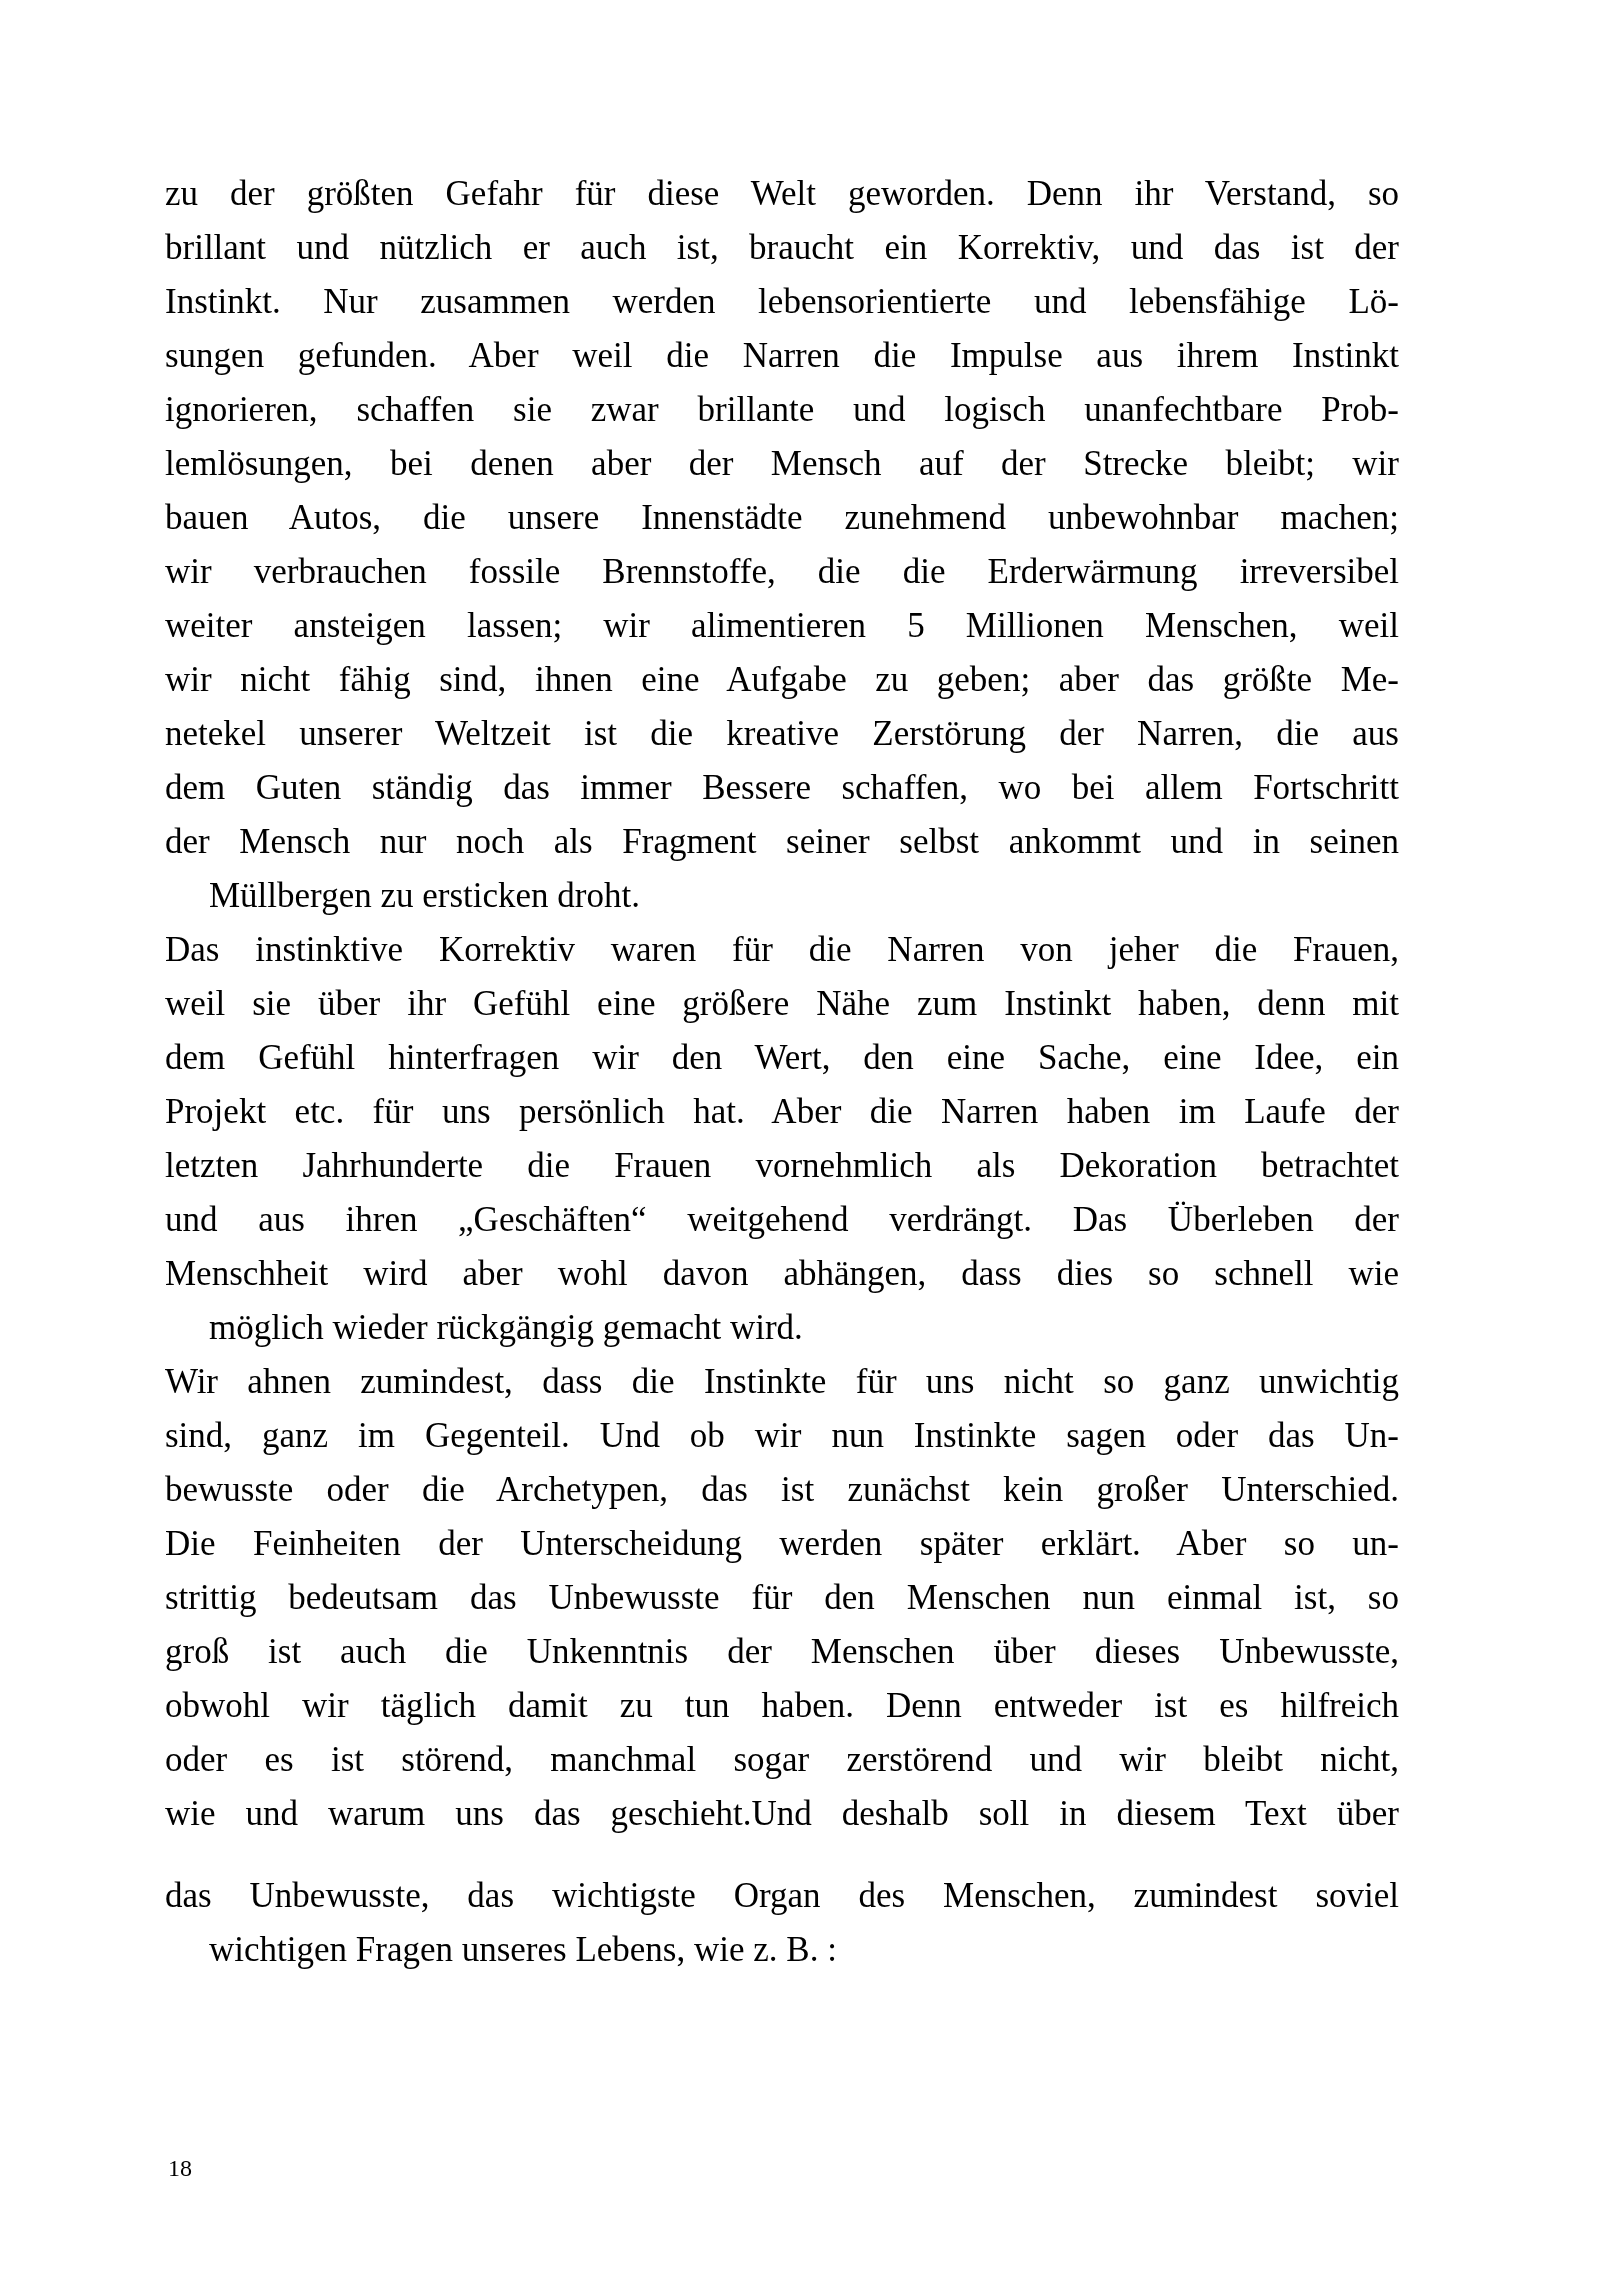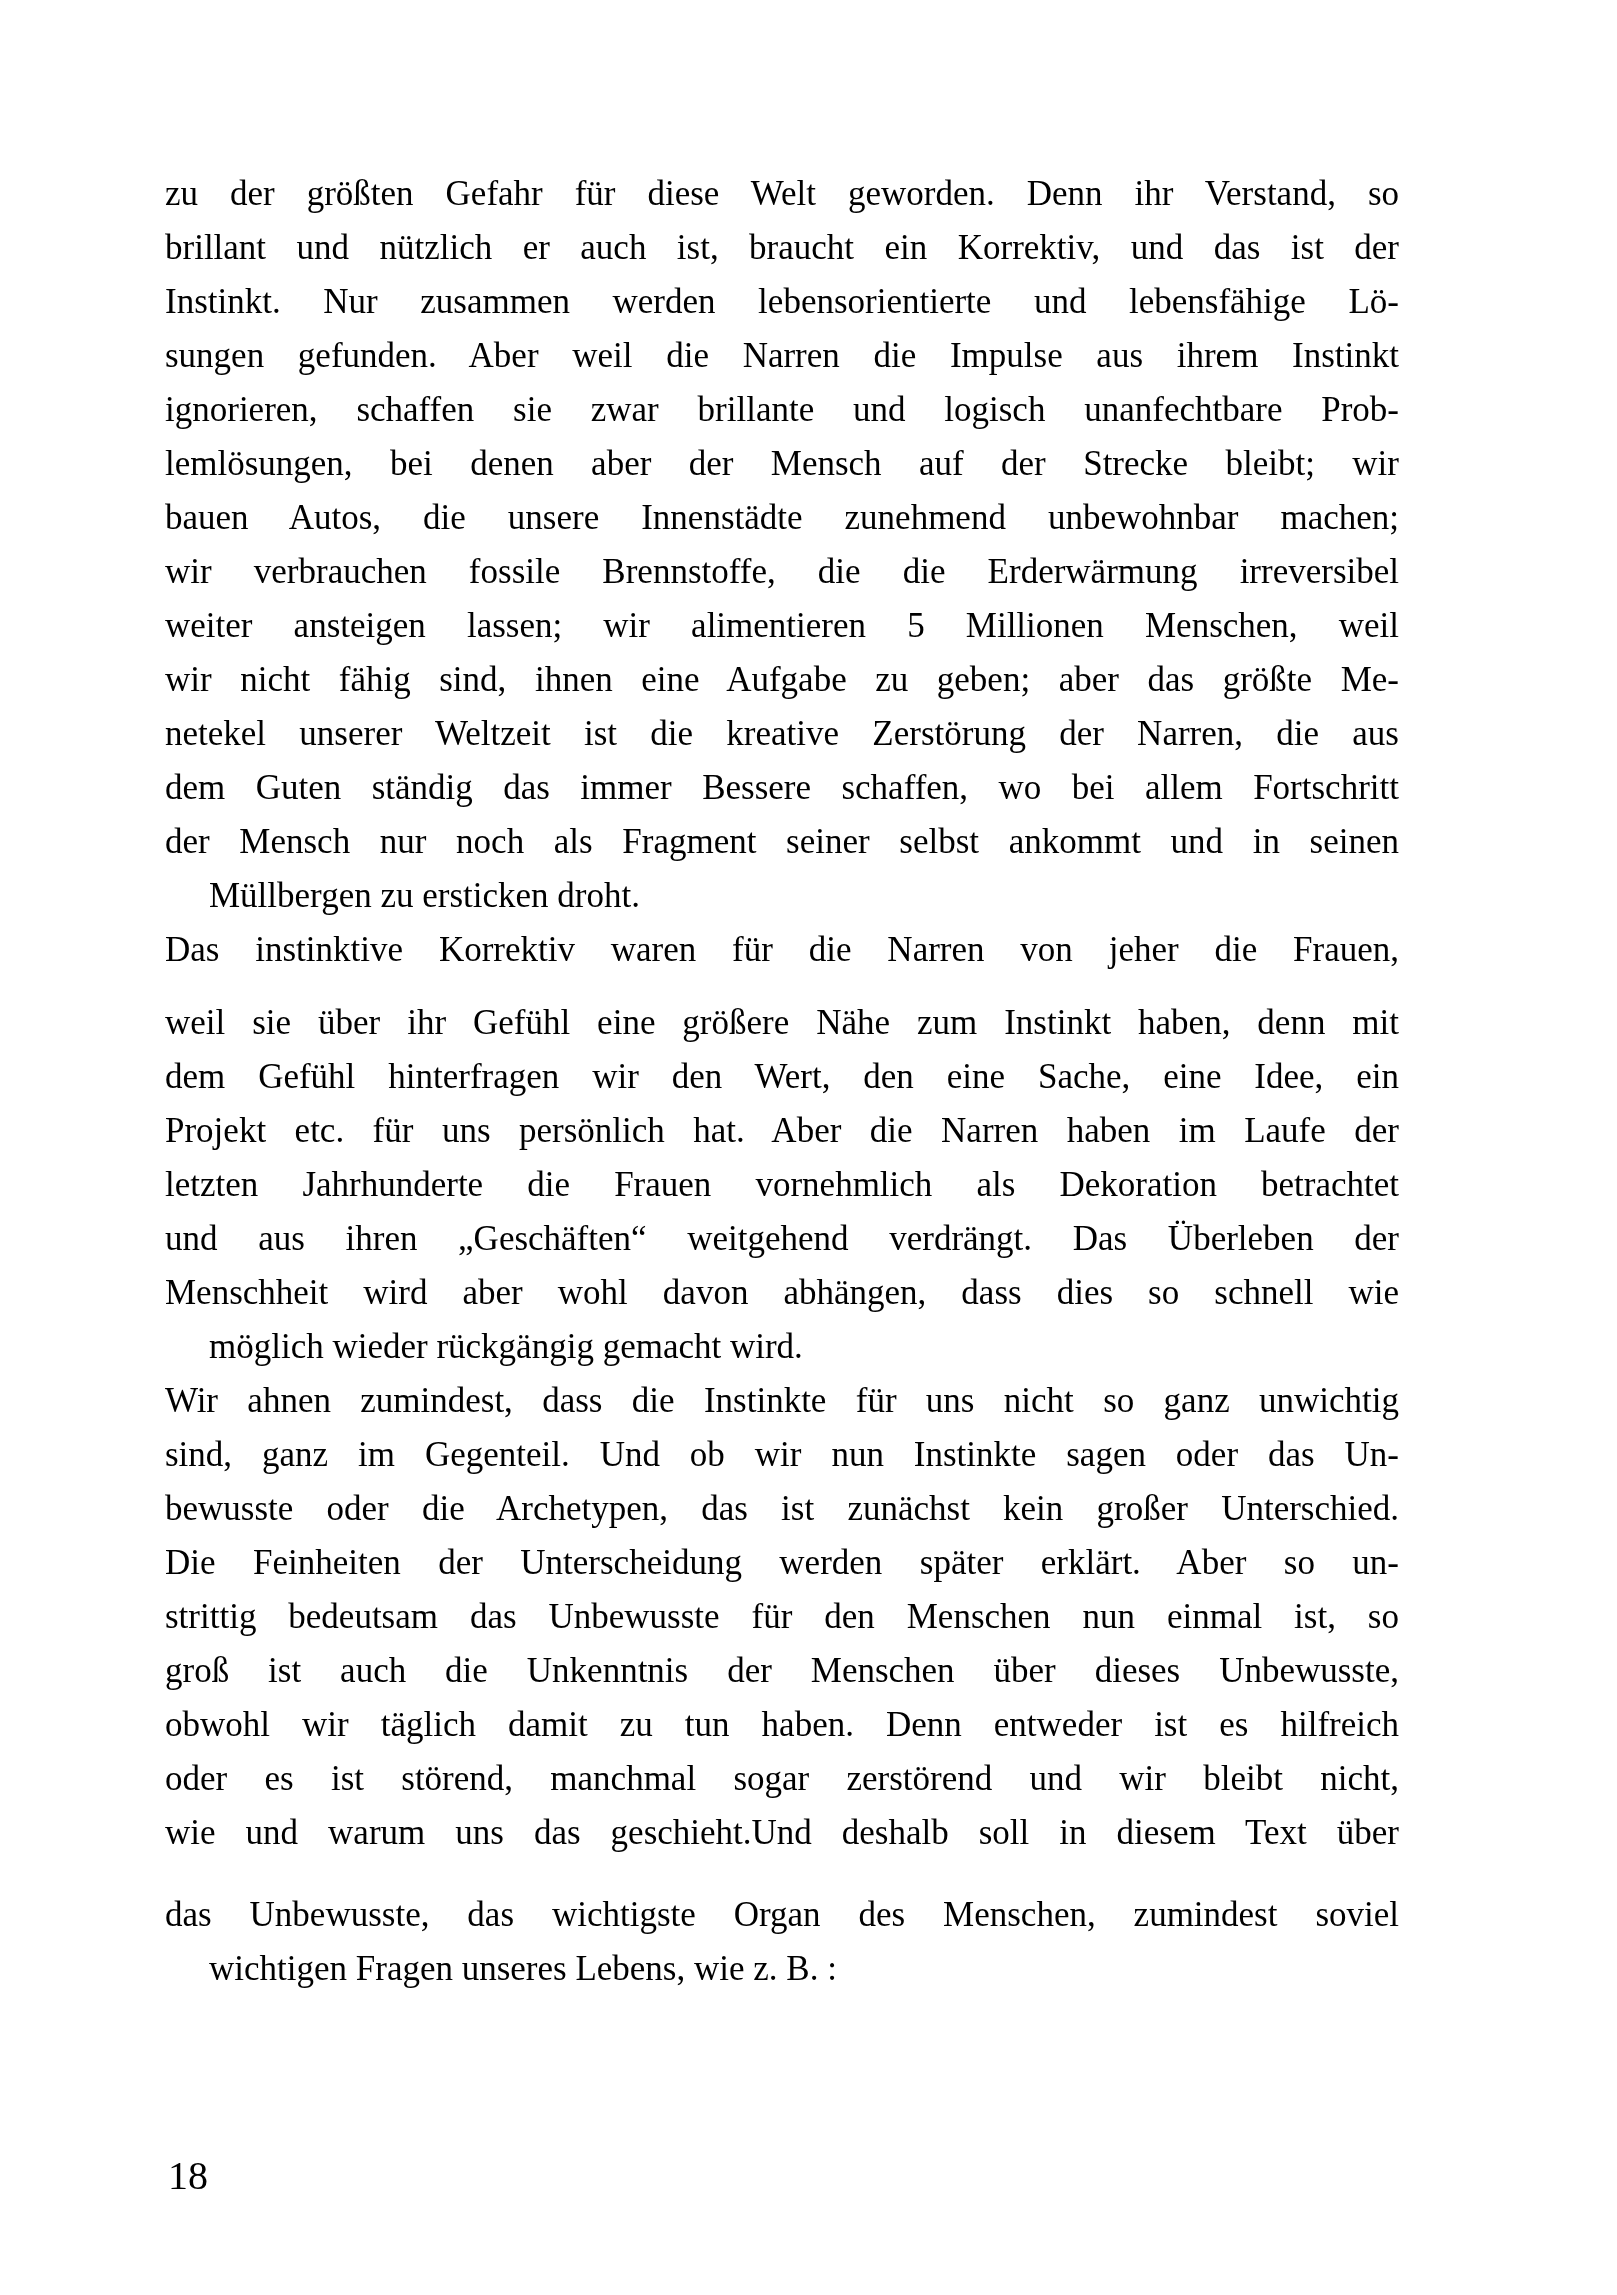--- a/index.html
+++ b/index.html
@@ -45,21 +45,21 @@
     }
     .line.last {
       text-align: left;
       text-align-last: left;
       margin-left: 44px;
     }
     .page-number {
       position: absolute;
       left: 168px;
       top: 2156px;
-      font-size: 40px;
+      font-size: 24px;
       line-height: 1;
     }
   </style>
 </head>
 <body>
 
 <div class="page">
   <div class="text-block">
 
     <p class="paragraph">
@@ -74,21 +74,21 @@
       <span class="line" style="white-space: normal;">weiter ansteigen lassen; wir alimentieren 5 Millionen Menschen, weil</span>
       <span class="line" style="white-space: normal;">wir nicht fähig sind, ihnen eine Aufgabe zu geben; aber das größte Me-</span>
       <span class="line" style="white-space: normal;">netekel unserer Weltzeit ist die kreative Zerstörung der Narren, die aus</span>
       <span class="line" style="white-space: normal;">dem Guten ständig das immer Bessere schaffen, wo bei allem Fortschritt</span>
       <span class="line" style="white-space: normal;">der Mensch nur noch als Fragment seiner selbst ankommt und in seinen</span>
       <span class="line last" style="white-space: normal;">Müllbergen zu ersticken droht.</span>
     </p>
 
     <p class="paragraph">
       <span class="line" style="white-space: normal;">Das instinktive Korrektiv waren für die Narren von jeher die Frauen,</span>
-      <span class="line" style="white-space: normal; margin-top: 19px;">weil sie über ihr Gefühl eine größere Nähe zum Instinkt haben, denn mit</span>
+      <span class="line" style="white-space: normal;">weil sie über ihr Gefühl eine größere Nähe zum Instinkt haben, denn mit</span>
       <span class="line" style="white-space: normal;">dem Gefühl hinterfragen wir den Wert, den eine Sache, eine Idee, ein</span>
       <span class="line" style="white-space: normal;">Projekt etc. für uns persönlich hat. Aber die Narren haben im Laufe der</span>
       <span class="line" style="white-space: normal;">letzten Jahrhunderte die Frauen vornehmlich als Dekoration betrachtet</span>
       <span class="line" style="white-space: normal;">und aus ihren „Geschäften“ weitgehend verdrängt. Das Überleben der</span>
       <span class="line" style="white-space: normal;">Menschheit wird aber wohl davon abhängen, dass dies so schnell wie</span>
       <span class="line last" style="white-space: normal;">möglich wieder rückgängig gemacht wird.</span>
     </p>
 
     <p class="paragraph">
       <span class="line" style="white-space: normal;">Wir ahnen zumindest, dass die Instinkte für uns nicht so ganz unwichtig</span>

